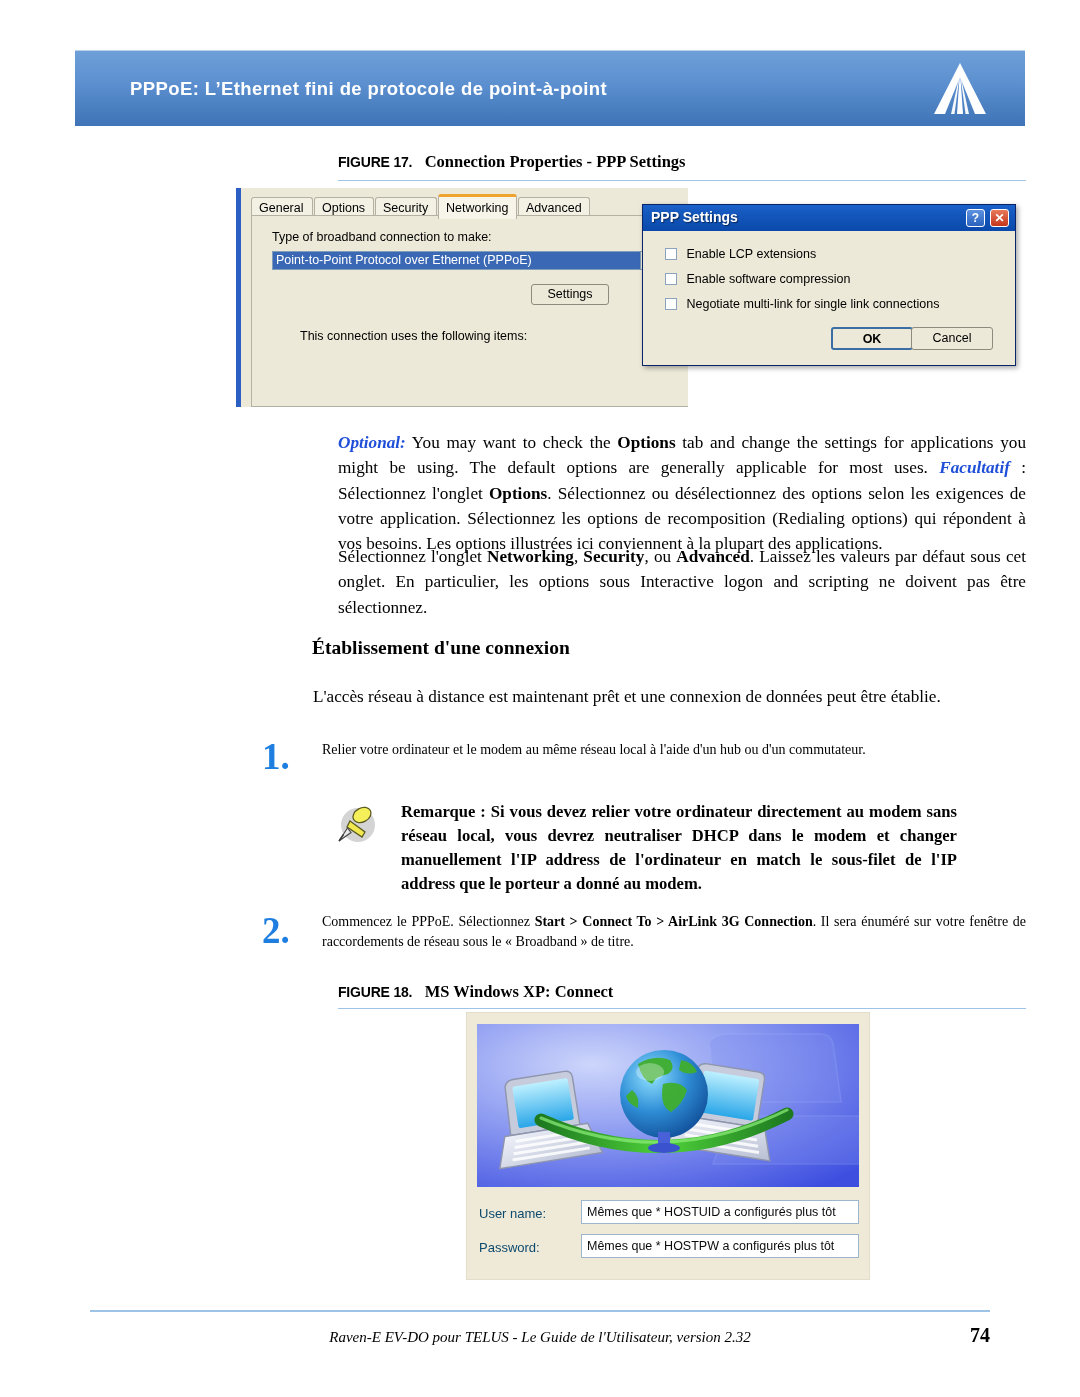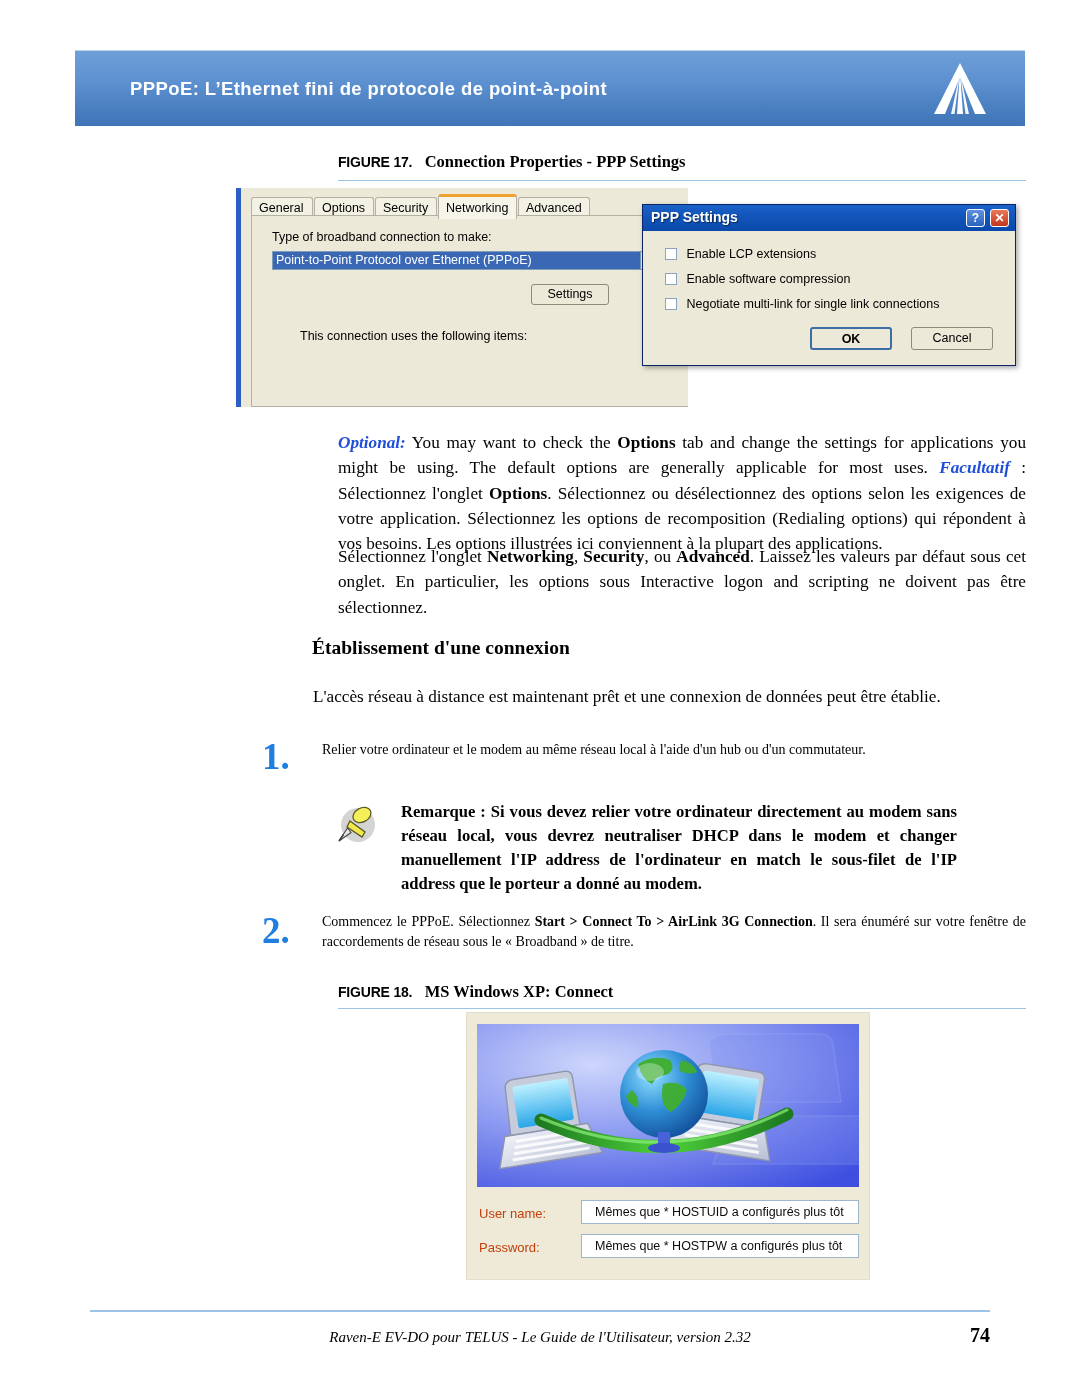--- a/index.html
+++ b/index.html
@@ -334,32 +334,32 @@
     left: 10px; top: 11px;
     width: 382px; height: 163px;
     background: linear-gradient(120deg,#b9c4f4 0%,#8f9cf0 35%,#5f6fe8 70%,#4a5ae0 100%);
     overflow: hidden;
   }
   #fig18-form { position: absolute; left: 0; top: 185px; right: 0; bottom: 0; }
   .f18-label {
     position: absolute;
     font-family: "Liberation Sans", sans-serif;
     font-size: 13px;
-    color: #c2410c;
+    color: #0c4a6e;
   }
   .f18-input {
     position: absolute;
     height: 24px;
     background: #ffffff;
     border: 1px solid #9eb6cc;
     box-sizing: border-box;
     font-family: "Liberation Sans", sans-serif;
     font-size: 12.5px;
     line-height: 22px;
-    padding-left: 13px;
+    padding-left: 5px;
     color: #0b0b0b;
     white-space: nowrap;
     overflow: hidden;
   }
 
   
   .footer-rule {
     position: absolute;
     left: 90px;
     top: 1310px;
@@ -446,21 +446,21 @@
         <span>Enable LCP extensions</span>
       </div>
       <div class="ppp-cb-row" style="top:41px;">
         <span class="ppp-cb"></span>
         <span>Enable software compression</span>
       </div>
       <div class="ppp-cb-row" style="top:66px;">
         <span class="ppp-cb"></span>
         <span>Negotiate multi-link for single link connections</span>
       </div>
-      <div class="btn" style="left:167px; top:96px; width:82px; height:23px; line-height:21px; border:2px solid #3a6ea5; font-weight:bold;">OK</div>
+      <div class="btn" style="left:188px; top:96px; width:82px; height:23px; line-height:21px; border:2px solid #3a6ea5; font-weight:bold;">OK</div>
       <div class="btn" style="left:268px; top:96px; width:82px; height:23px; line-height:21px;">Cancel</div>
     </div>
   </div>
 </div>
 
 <div class="body-para" style="left:338px; top:430px; width:688px;">
   <span class="em-blue">Optional:</span><span> You may want to check the </span><b>Options</b><span> tab and change the settings for applications you might be using.  The default options are generally applicable for most uses. </span><span class="em-blue">Facultatif</span><span> : Sélectionnez l'onglet </span><b>Options</b><span>. Sélectionnez ou désélectionnez des options selon les exigences de votre application. Sélectionnez les options de recomposition (Redialing options) qui répondent à vos besoins. Les options illustrées ici conviennent à la plupart des applications.</span>
 </div>
 
 <div class="body-para" style="left:338px; top:544px; width:688px;">

